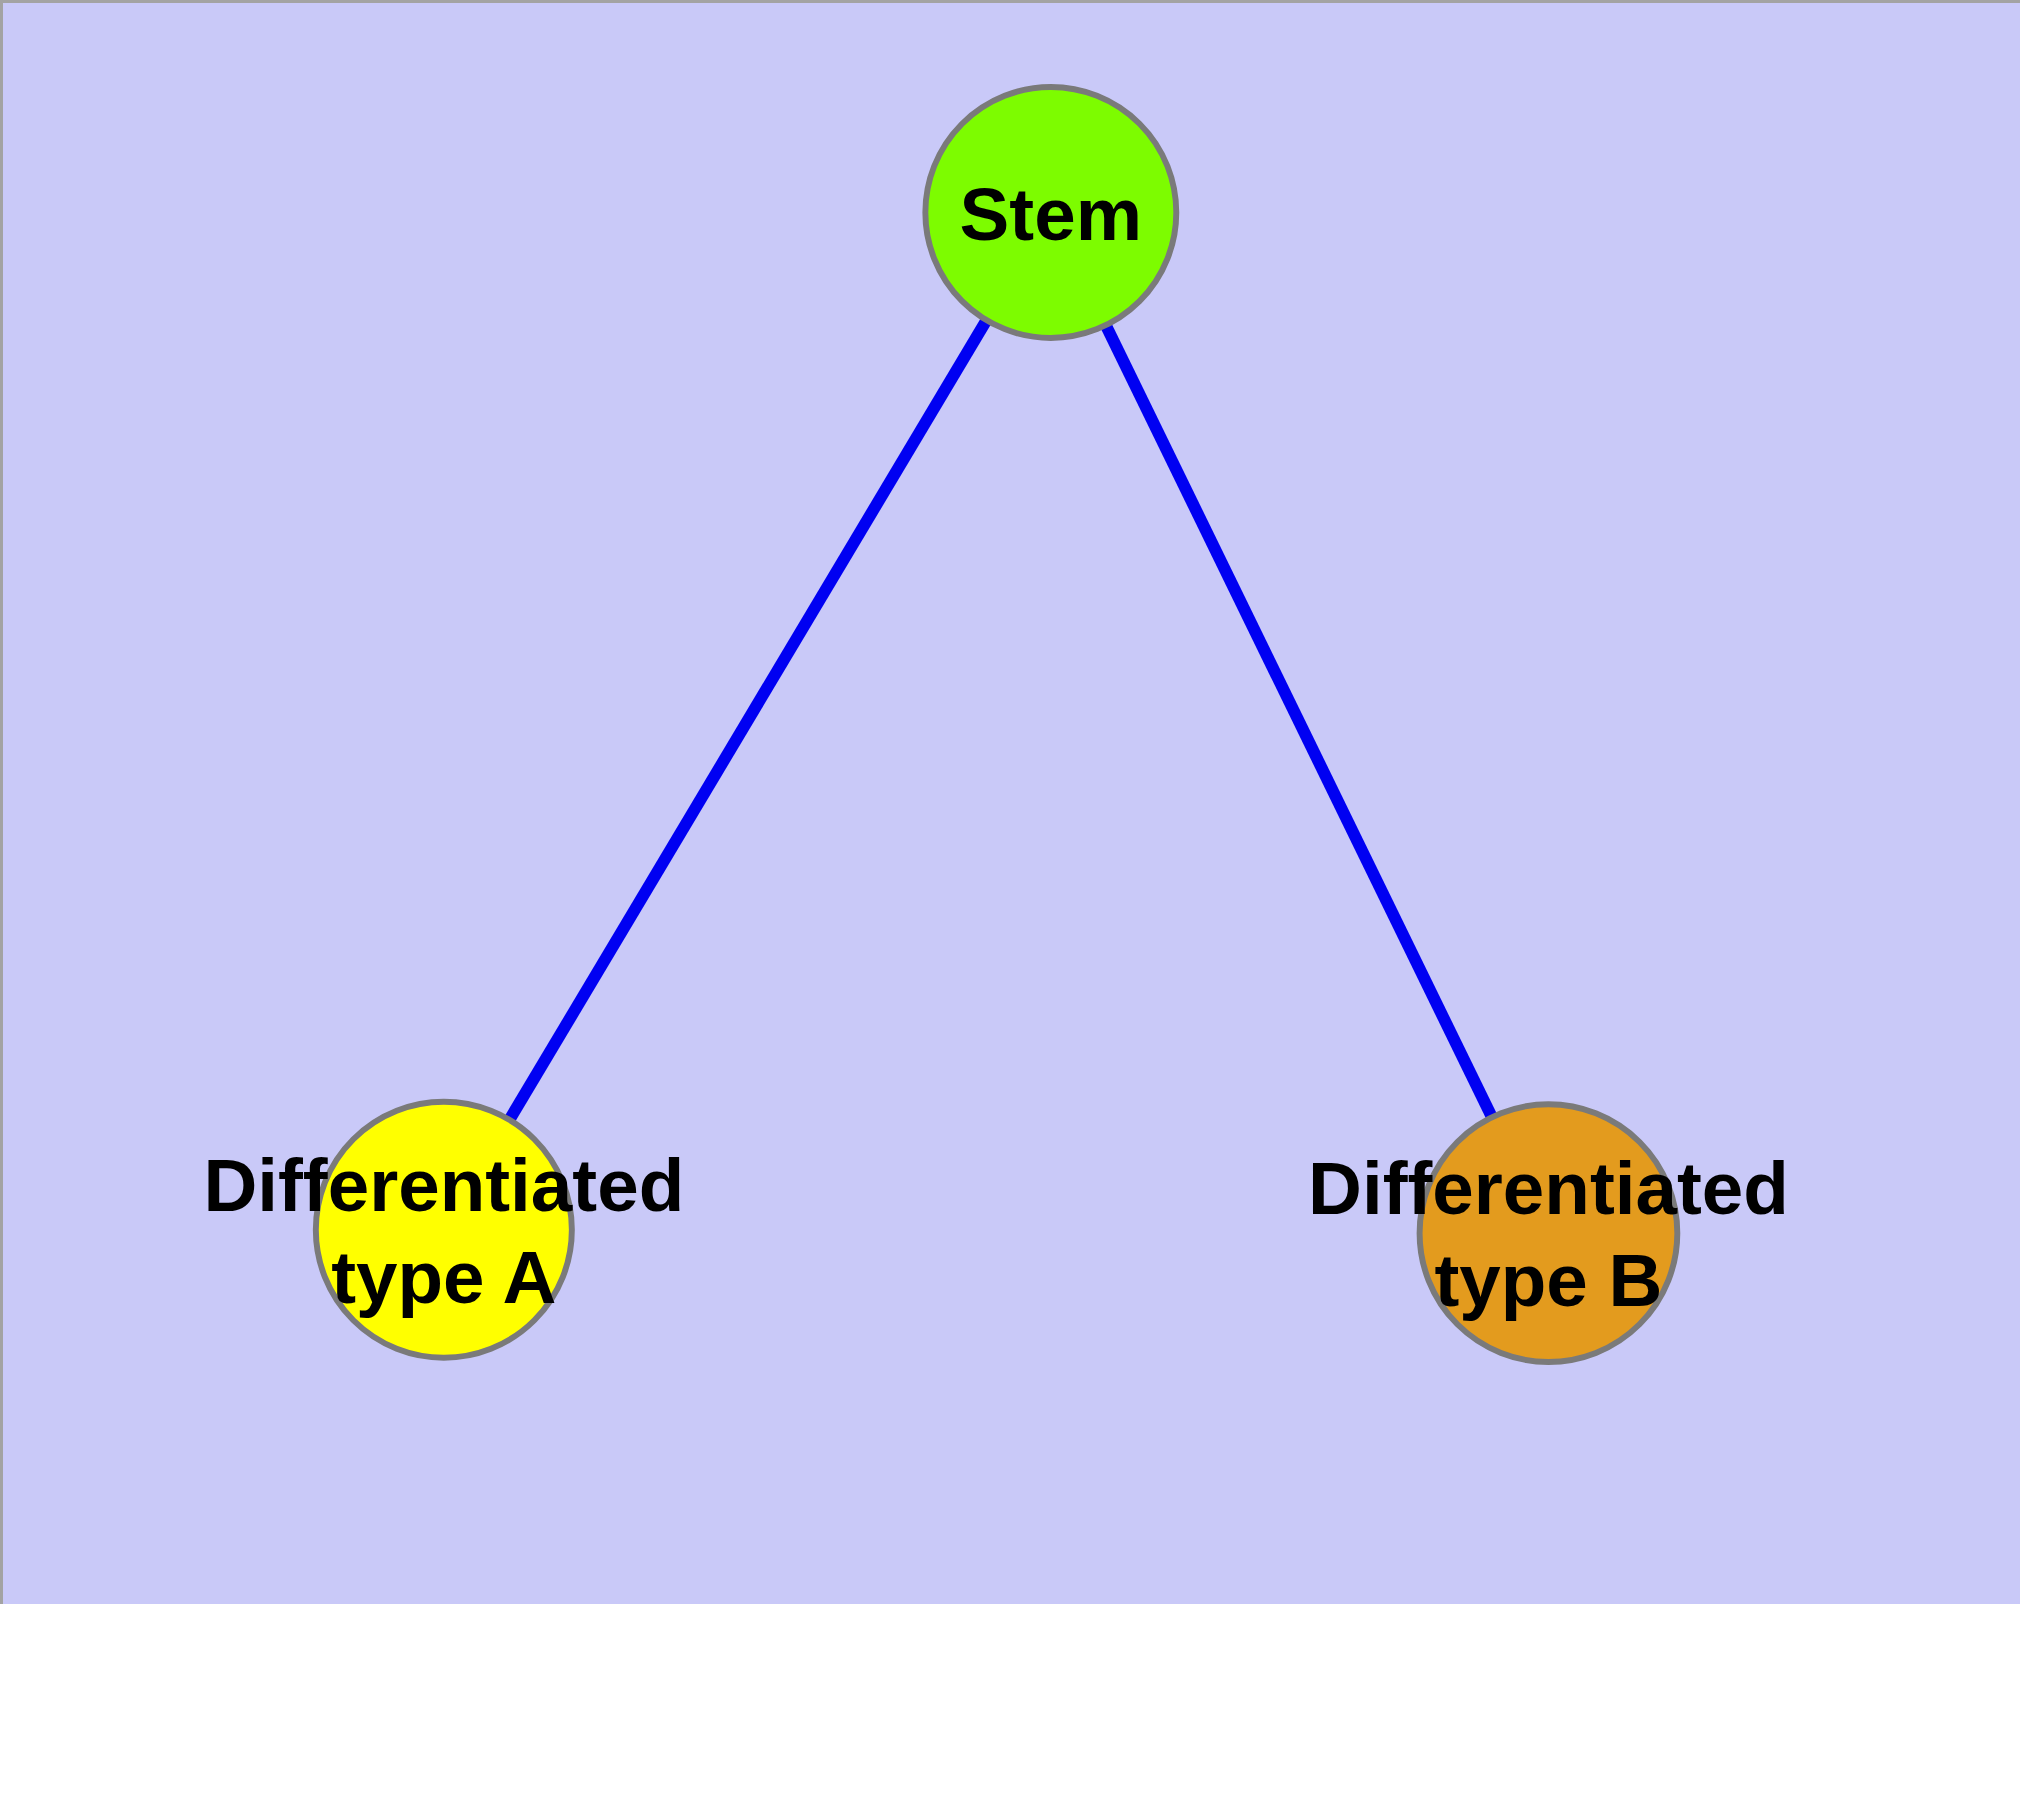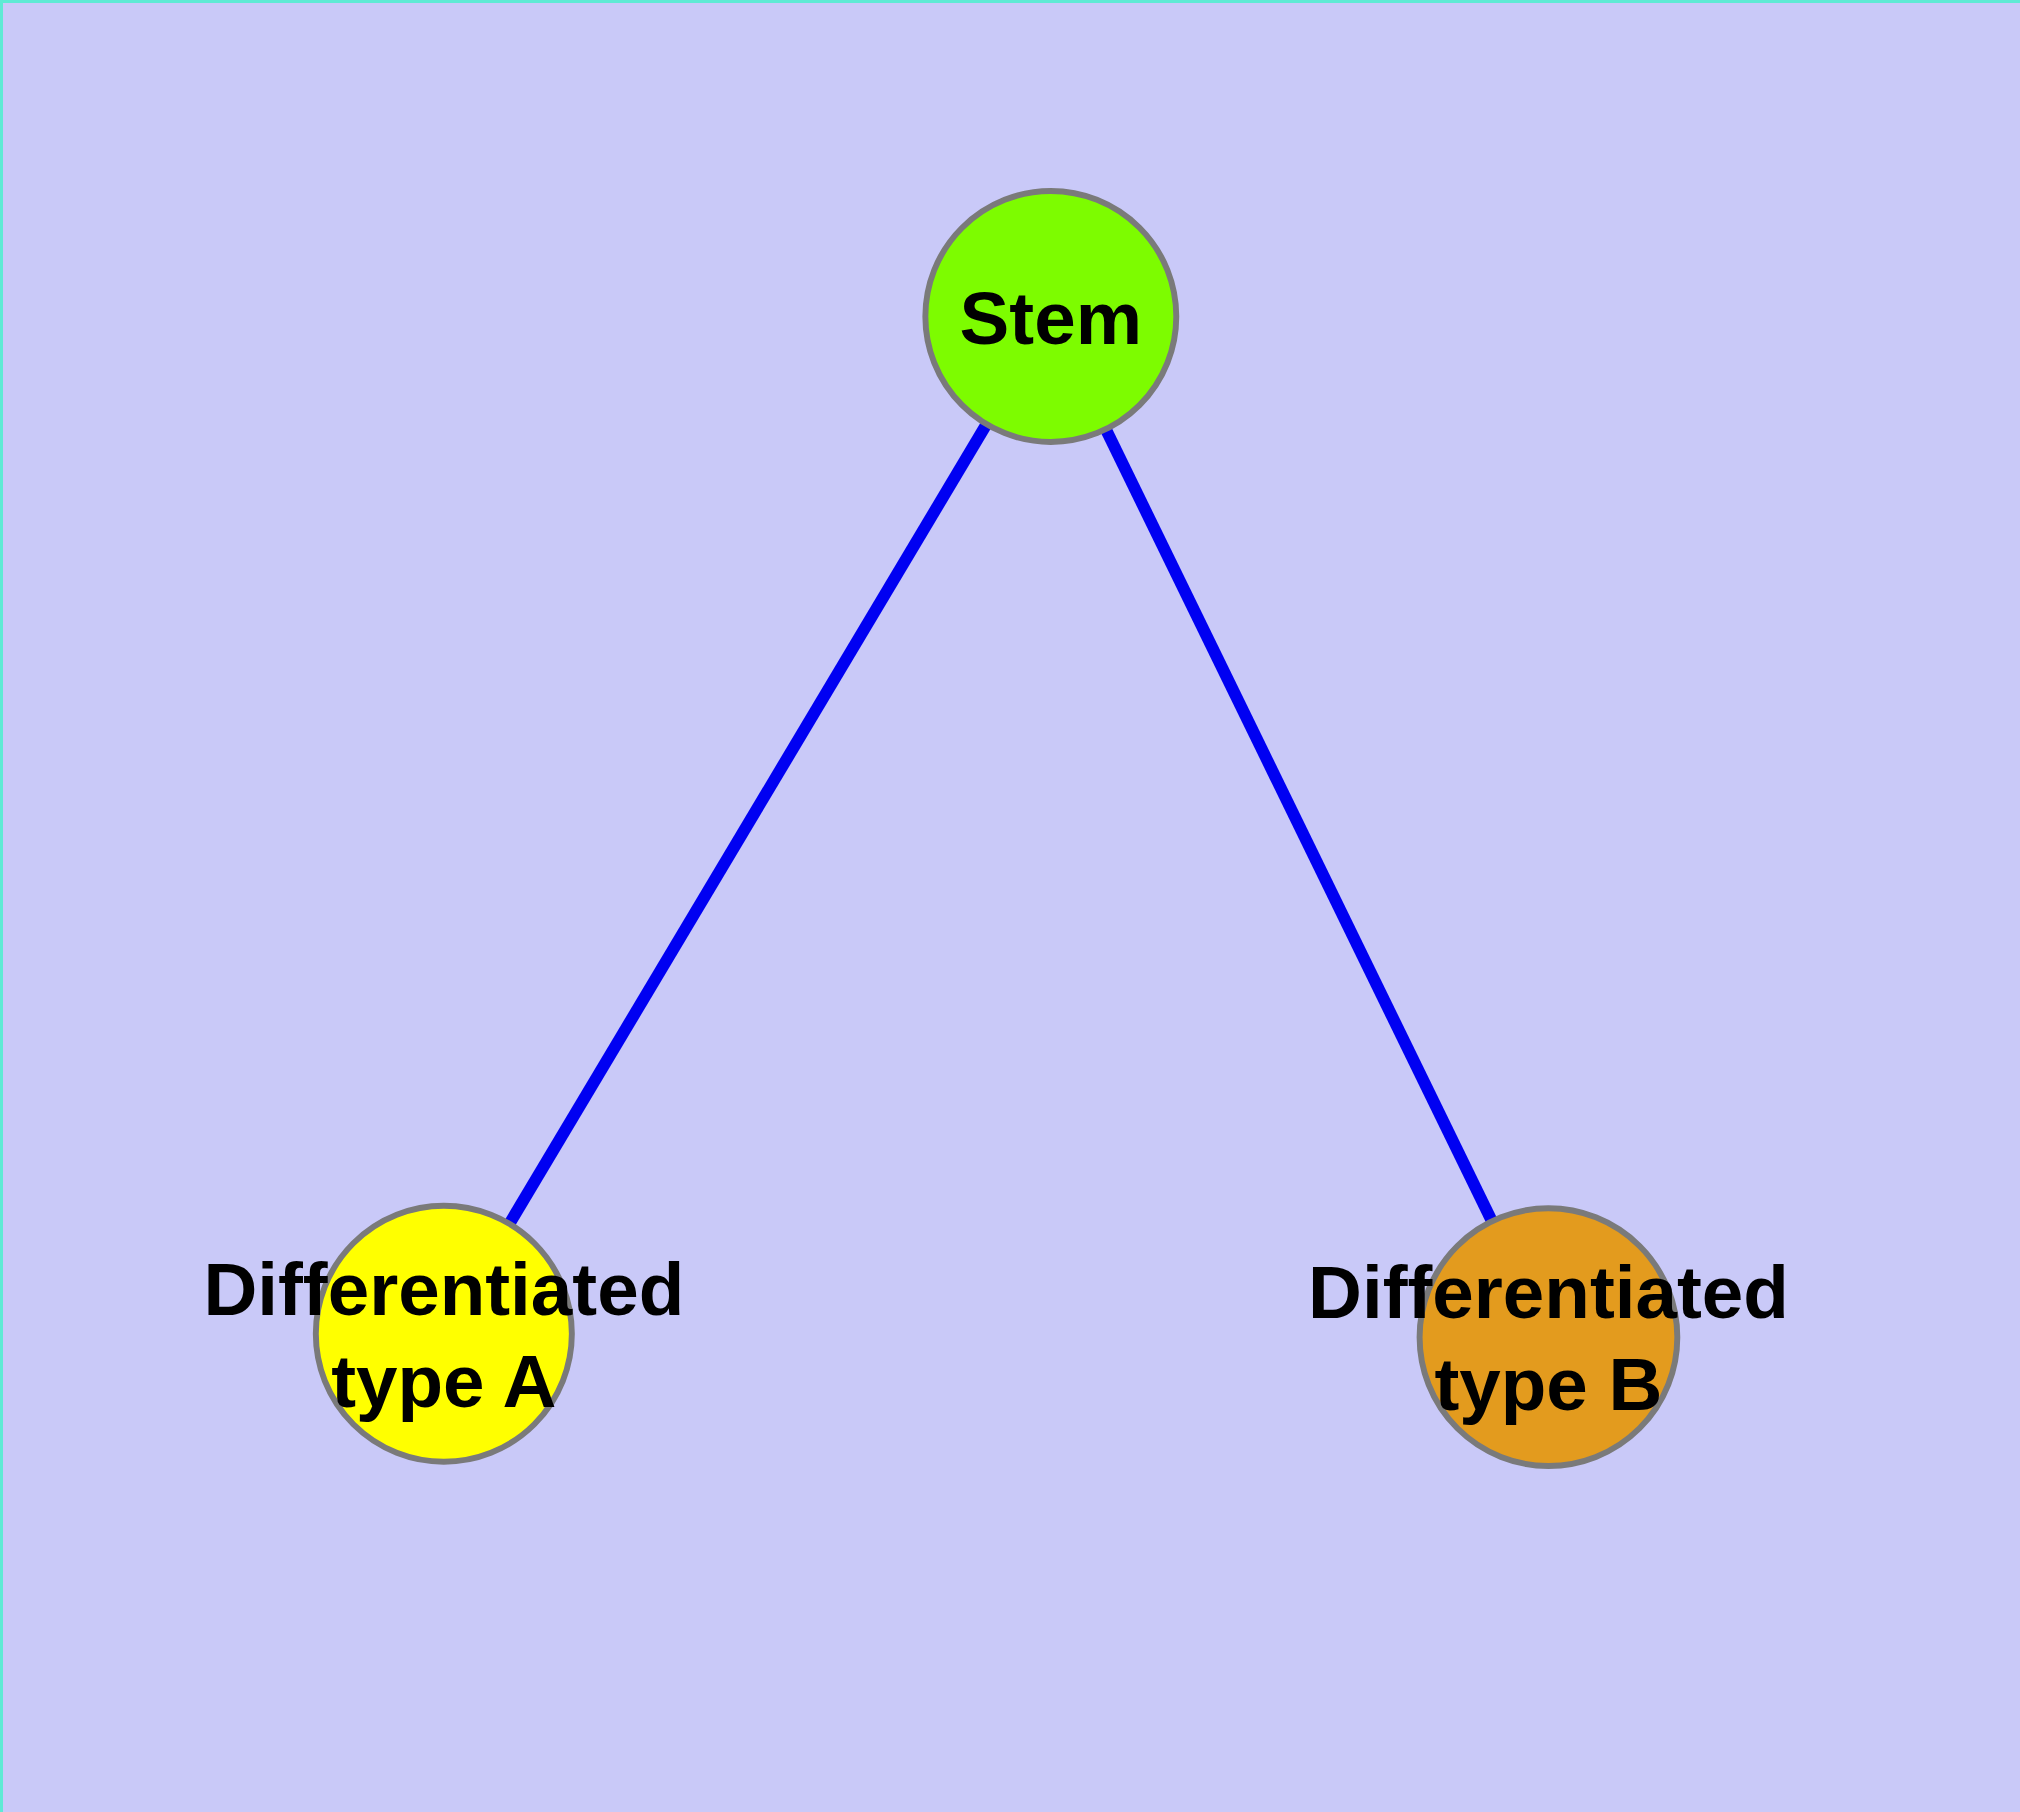--- a/index.html
+++ b/index.html
@@ -3,22 +3,22 @@
 <meta charset="utf-8">
 <style>
   html, body {
     margin: 0;
     padding: 0;
     background: #ffffff;
   }
   .canvas {
     position: relative;
     width: 2021px;
-    height: 1812px;
-    background: #5eead4;
+    height: 1604px;
+    background: #a3a3a3;
     overflow: hidden;
   }
   .graph-bg {
     position: absolute;
     left: 2.5px;
     top: 2.5px;
     right: 0;
     bottom: 0;
   }
   svg {

